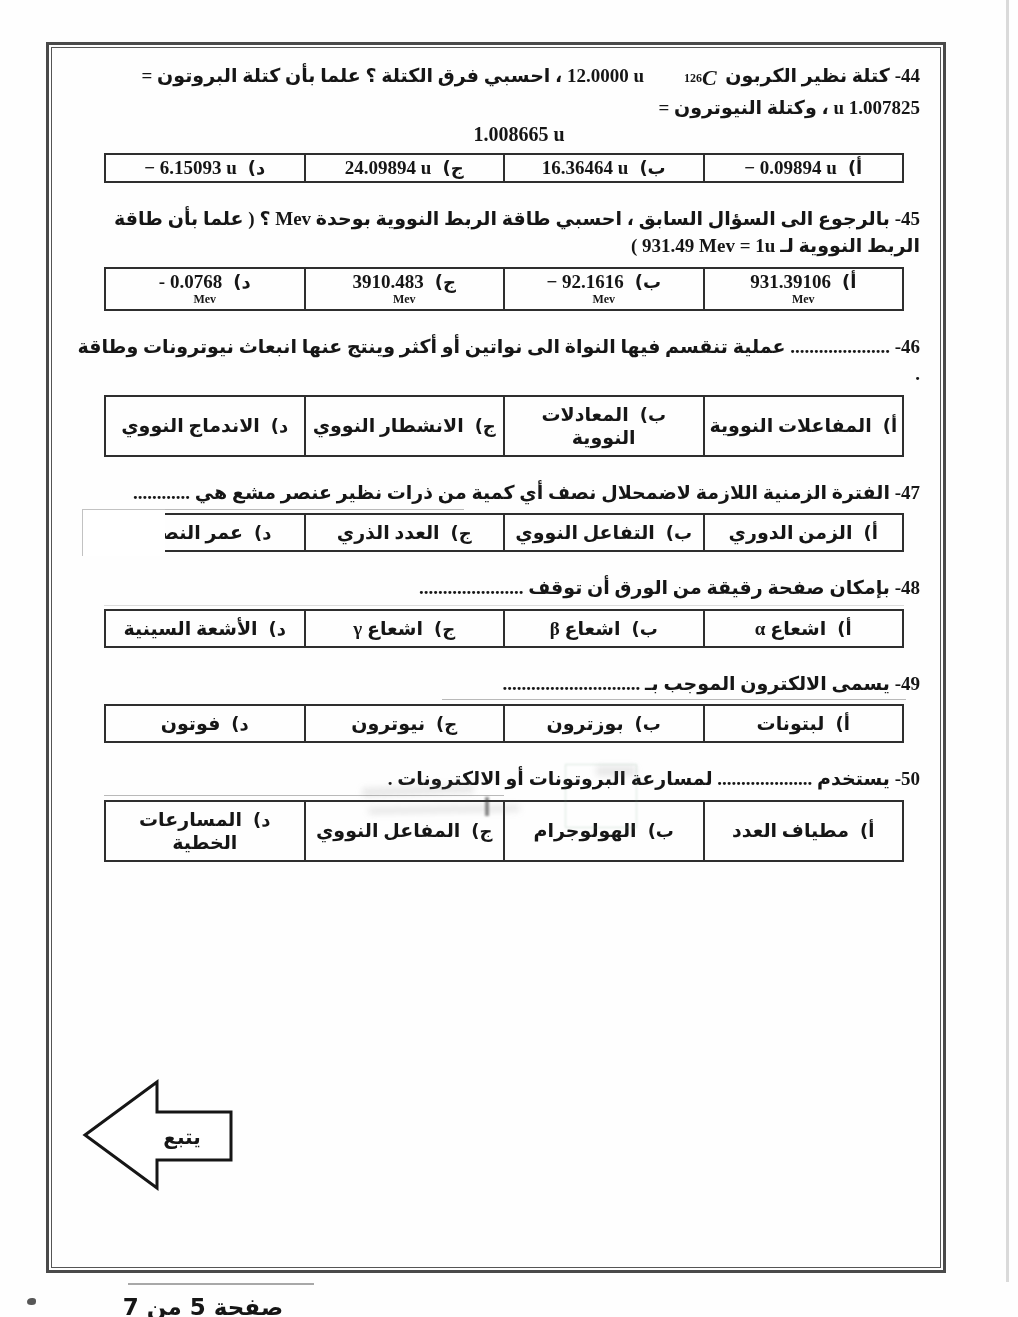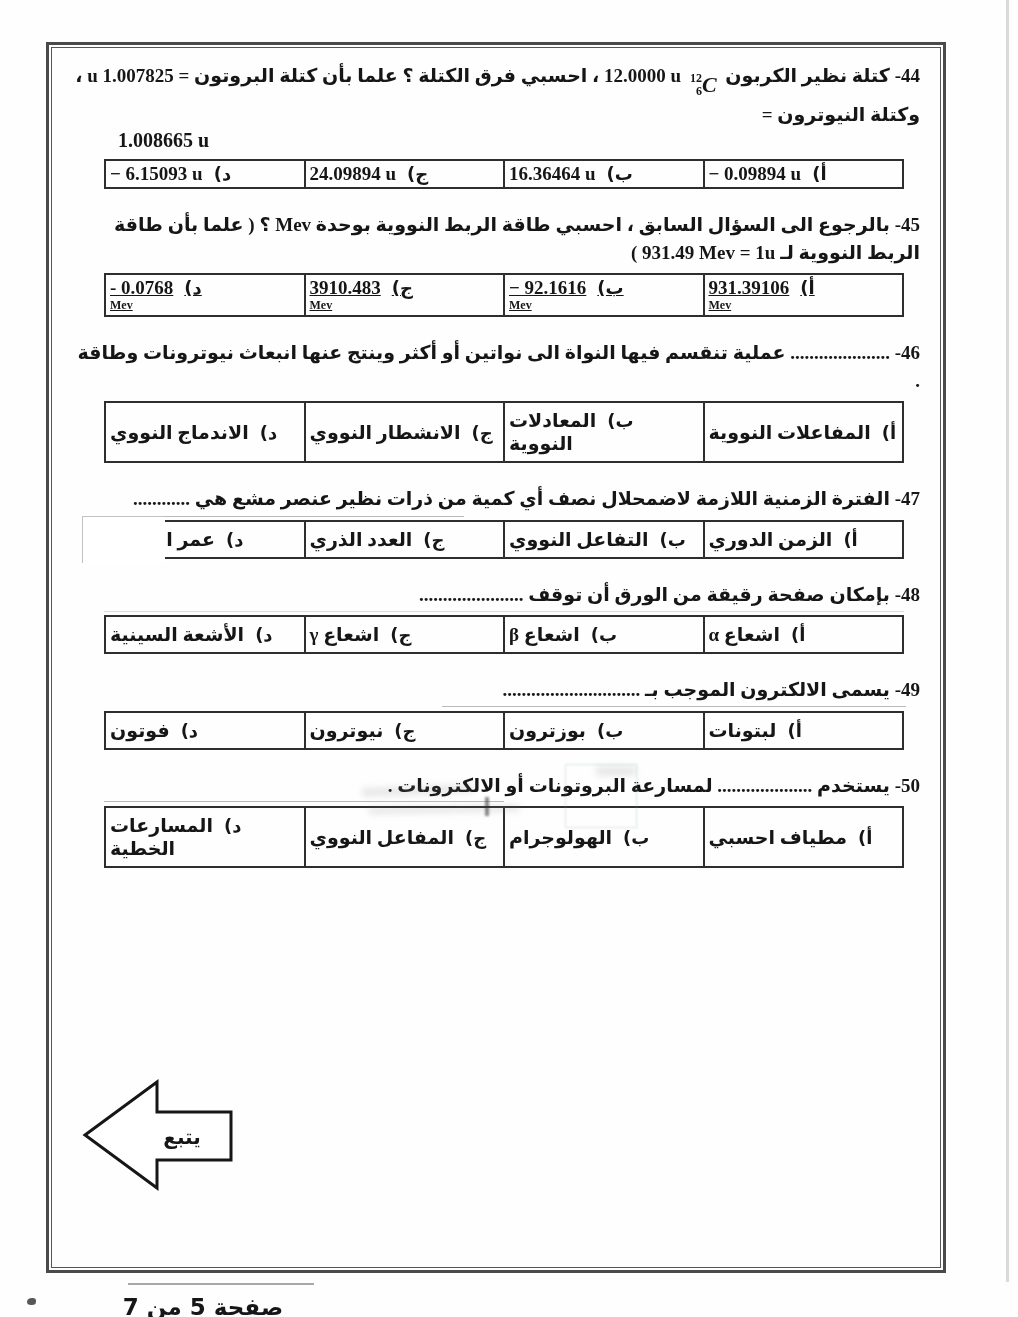--- a/index.html
+++ b/index.html
@@ -7,29 +7,29 @@
         font-family:"DejaVu Sans",sans-serif;color:#161616;}
   .frame{position:absolute;left:46px;top:42px;width:900px;height:1231px;border:3px solid #4a4a4a;box-sizing:border-box;}
   .frame-inner{position:absolute;left:2px;top:2px;right:2px;bottom:2px;border:1px solid #555;
                padding:14px 20px;direction:rtl;box-sizing:border-box;}
   .q{margin:22px 0 0 0;}
   .q:first-child{margin-top:0;}
   .q-line{font-family:"Liberation Serif","DejaVu Sans",serif;font-weight:bold;font-size:19px;
           line-height:1.45;text-align:right;direction:rtl;}
   .ltr-chunk{direction:ltr;unicode-bidi:embed;display:inline-block;font-family:Liberation Serif, serif;}
   .iso{direction:ltr;unicode-bidi:embed;display:inline-flex;align-items:center;font-family:"Liberation Serif",serif;margin:0 4px;}
-  .iso-stack{display:inline-flex;flex-direction:column;font-size:12px;line-height:1.05;font-weight:bold;}
+  .iso-stack{display:inline-flex;flex-direction:row;font-size:12px;line-height:1.05;font-weight:bold;margin-left:31px;}
   .iso-sym{font-style:italic;font-size:22px;font-weight:bold;}
   .carry{font-family:"Liberation Serif",serif;font-weight:bold;font-size:20px;line-height:1.2;
-         text-align:left;padding-left:46px;direction:ltr;}
+         text-align:center;padding-left:46px;direction:ltr;}
   .table-wrap{position:relative;width:800px;margin:7px 16px 0 auto;}
   table.options{width:100%;border-collapse:collapse;table-layout:fixed;direction:rtl;}
-  table.options td{border:2px solid #2e2e2e;text-align:left;vertical-align:middle;padding:6px 4px;margin-top:27px;}
+  table.options td{border:2px solid #2e2e2e;text-align:center;vertical-align:middle;padding:6px 4px;margin-top:27px;}
   .q44 table.options td{padding:2px 4px;}
-  .q45 table.options td{padding:2px 4px;text-decoration:underline;}
+  .q45 table.options td{padding:2px 4px;}
   .opt-letter{font-weight:bold;font-size:18px;margin-left:11px;}
   .opt-text{font-family:"Liberation Serif","DejaVu Sans",serif;font-weight:bold;font-size:19px;}
   .opt-unit{display:block;font-family:"Liberation Serif",serif;font-weight:bold;font-size:12px;line-height:1.15;}
   
   .artifact-line{position:absolute;height:1px;background:#b9b9b9;}
   .whitebox{position:absolute;left:-22px;top:-4px;width:82px;height:46px;background:#fff;
             border-top:1px solid #c2c2c2;border-left:1px solid #c2c2c2;z-index:3;}
   .smudge{position:absolute;background:rgba(120,120,120,0.16);filter:blur(3px);border-radius:3px;}
   .smudge-dark{position:absolute;background:rgba(50,50,50,0.55);filter:blur(1px);}
   .smudge-green{position:absolute;border:1px solid rgba(130,175,150,0.30);filter:blur(1px);}
@@ -168,21 +168,21 @@
         </div>
       </div>
 
       <div class="q">
         <div class="q-line">50- يستخدم .................... لمسارعة البروتونات أو الالكترونات .</div>
         <div class="table-wrap">
           <div class="artifact-line" style="top:-5px;left:0;width:50%;"></div>
           <table class="options">
               <tbody>
                 <tr>
-            <td><span class="opt-letter">أ)</span><span class="opt-text" dir="auto">مطياف احسبي</span></td>
+            <td><span class="opt-letter">أ)</span><span class="opt-text" dir="auto">مطياف العدد</span></td>
             <td><span class="opt-letter">ب)</span><span class="opt-text" dir="auto">الهولوجرام</span></td>
             <td><span class="opt-letter">ج)</span><span class="opt-text" dir="auto">المفاعل النووي</span></td>
             <td><span class="opt-letter">د)</span><span class="opt-text" dir="auto">المسارعات الخطية</span></td>
           </tr>
               </tbody>
             </table>
         </div>
       </div>
 
     </div>

